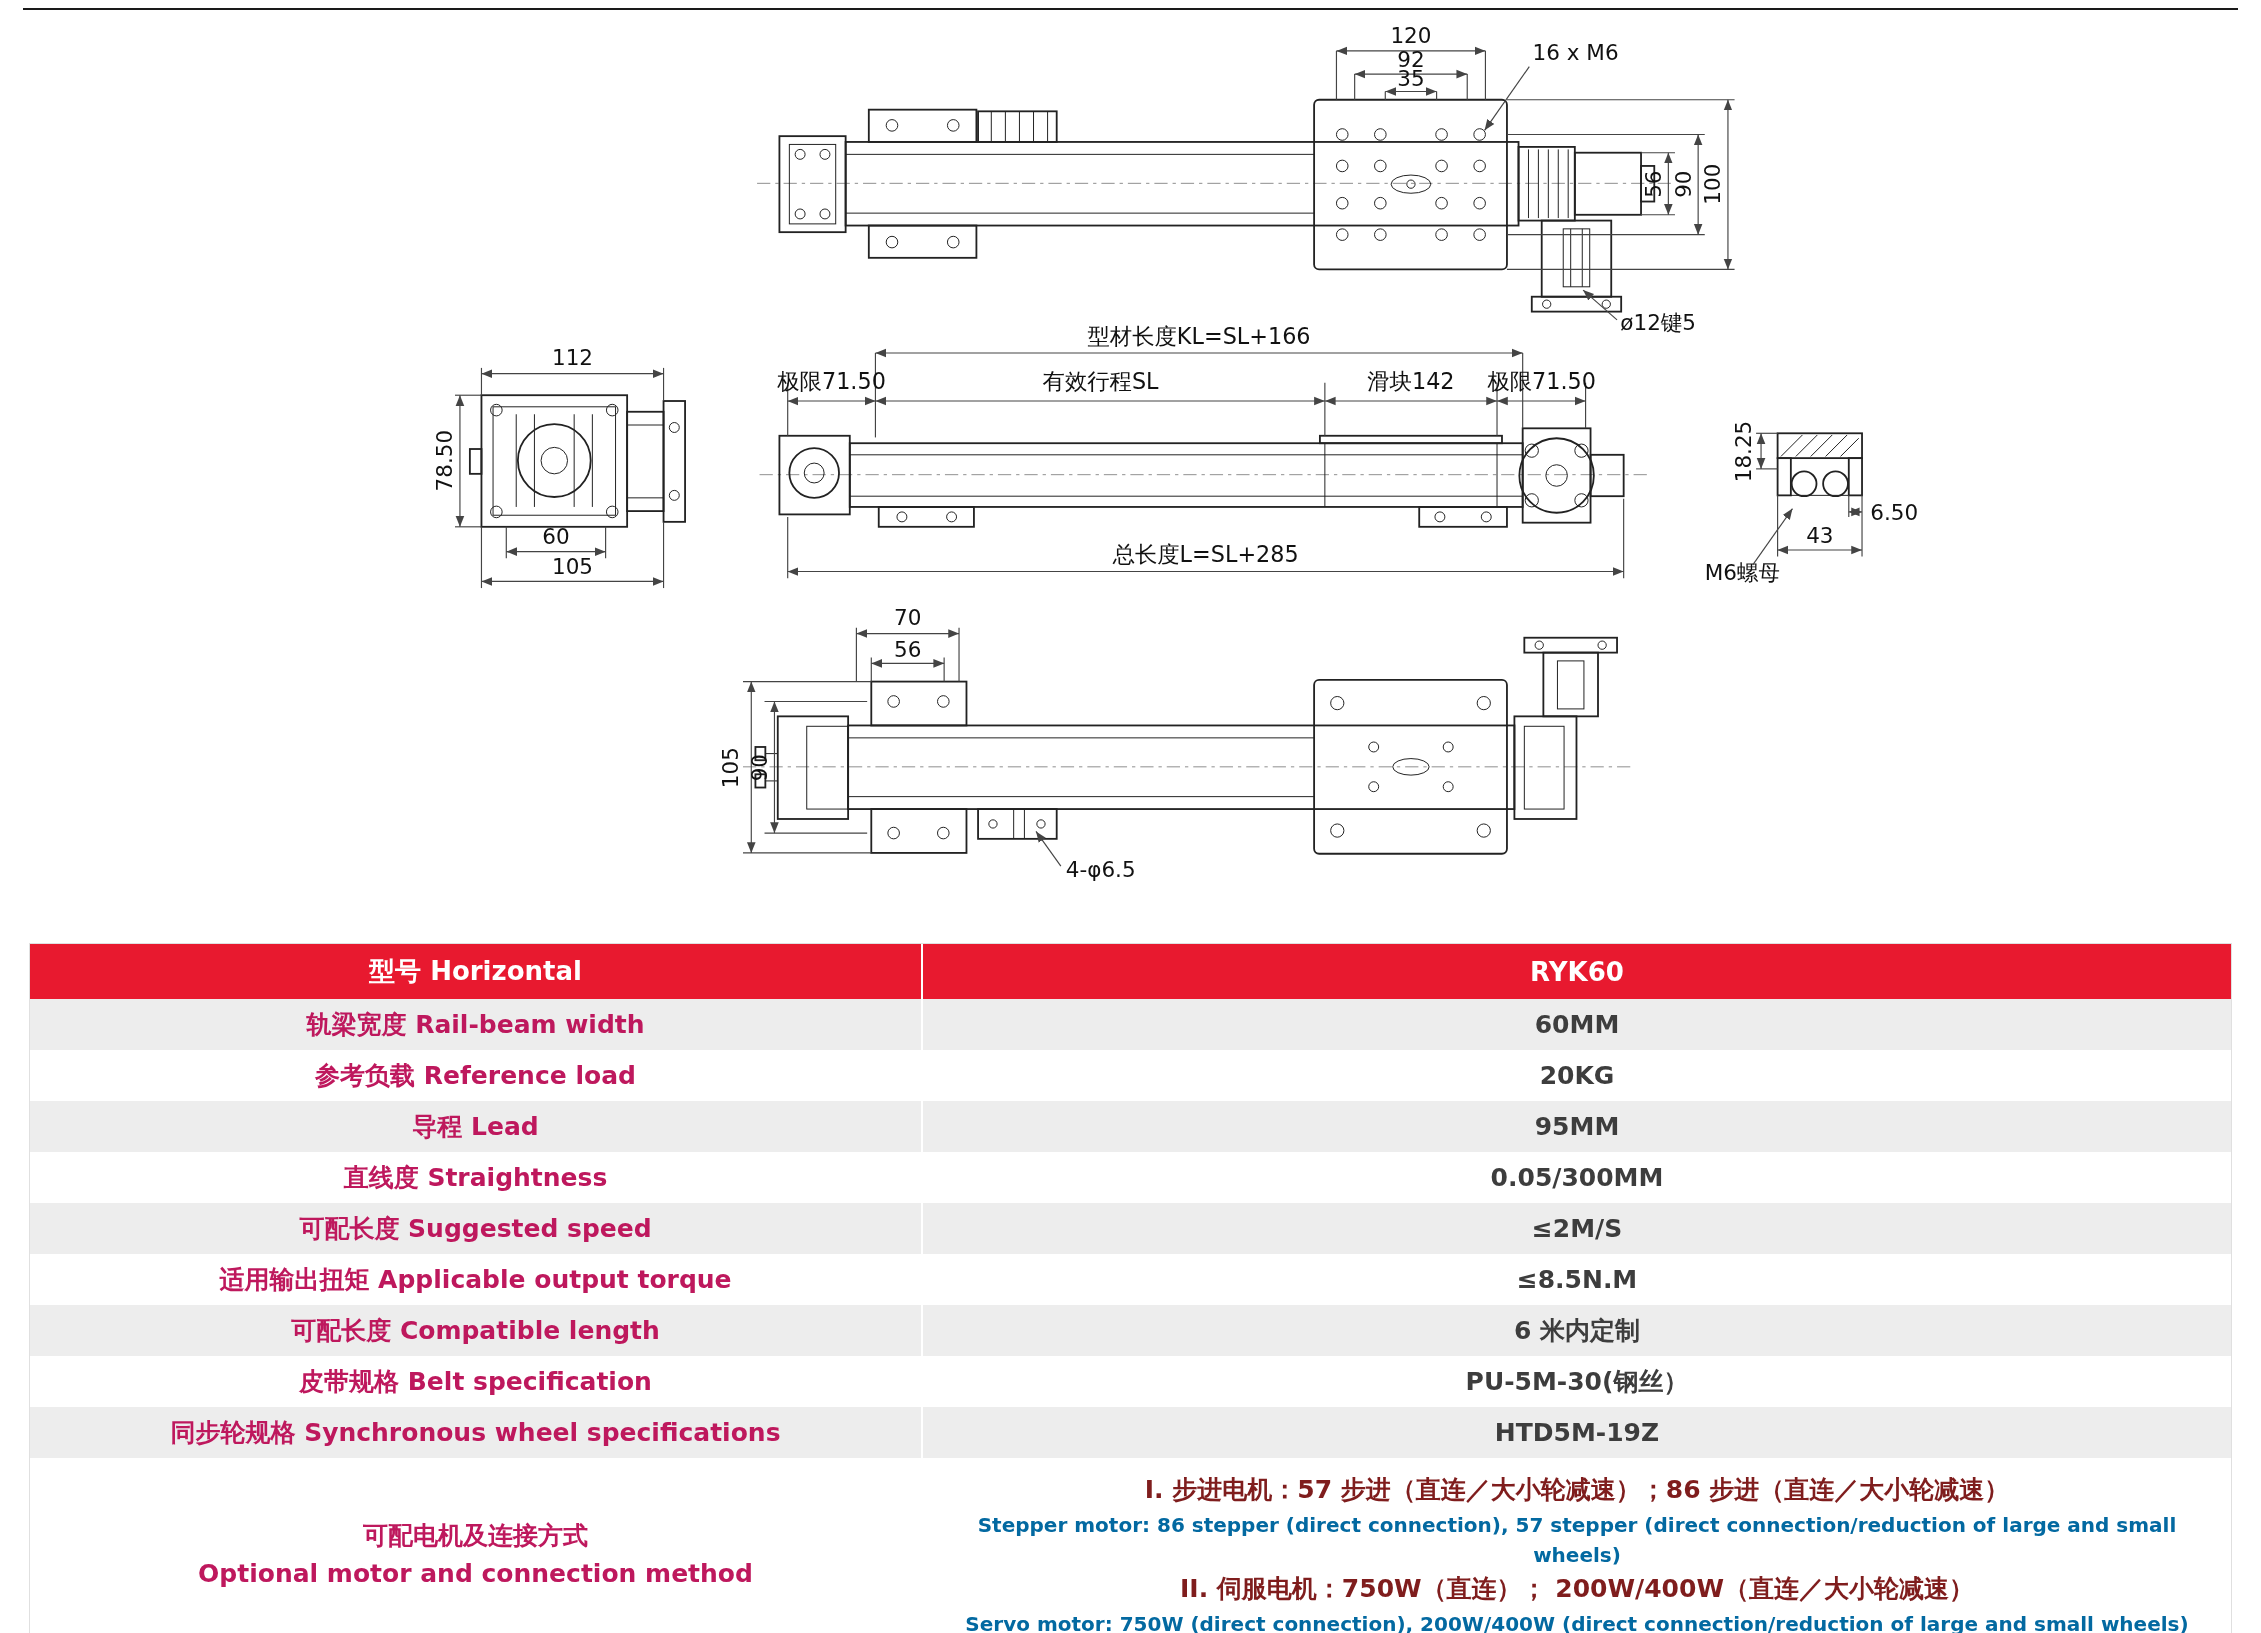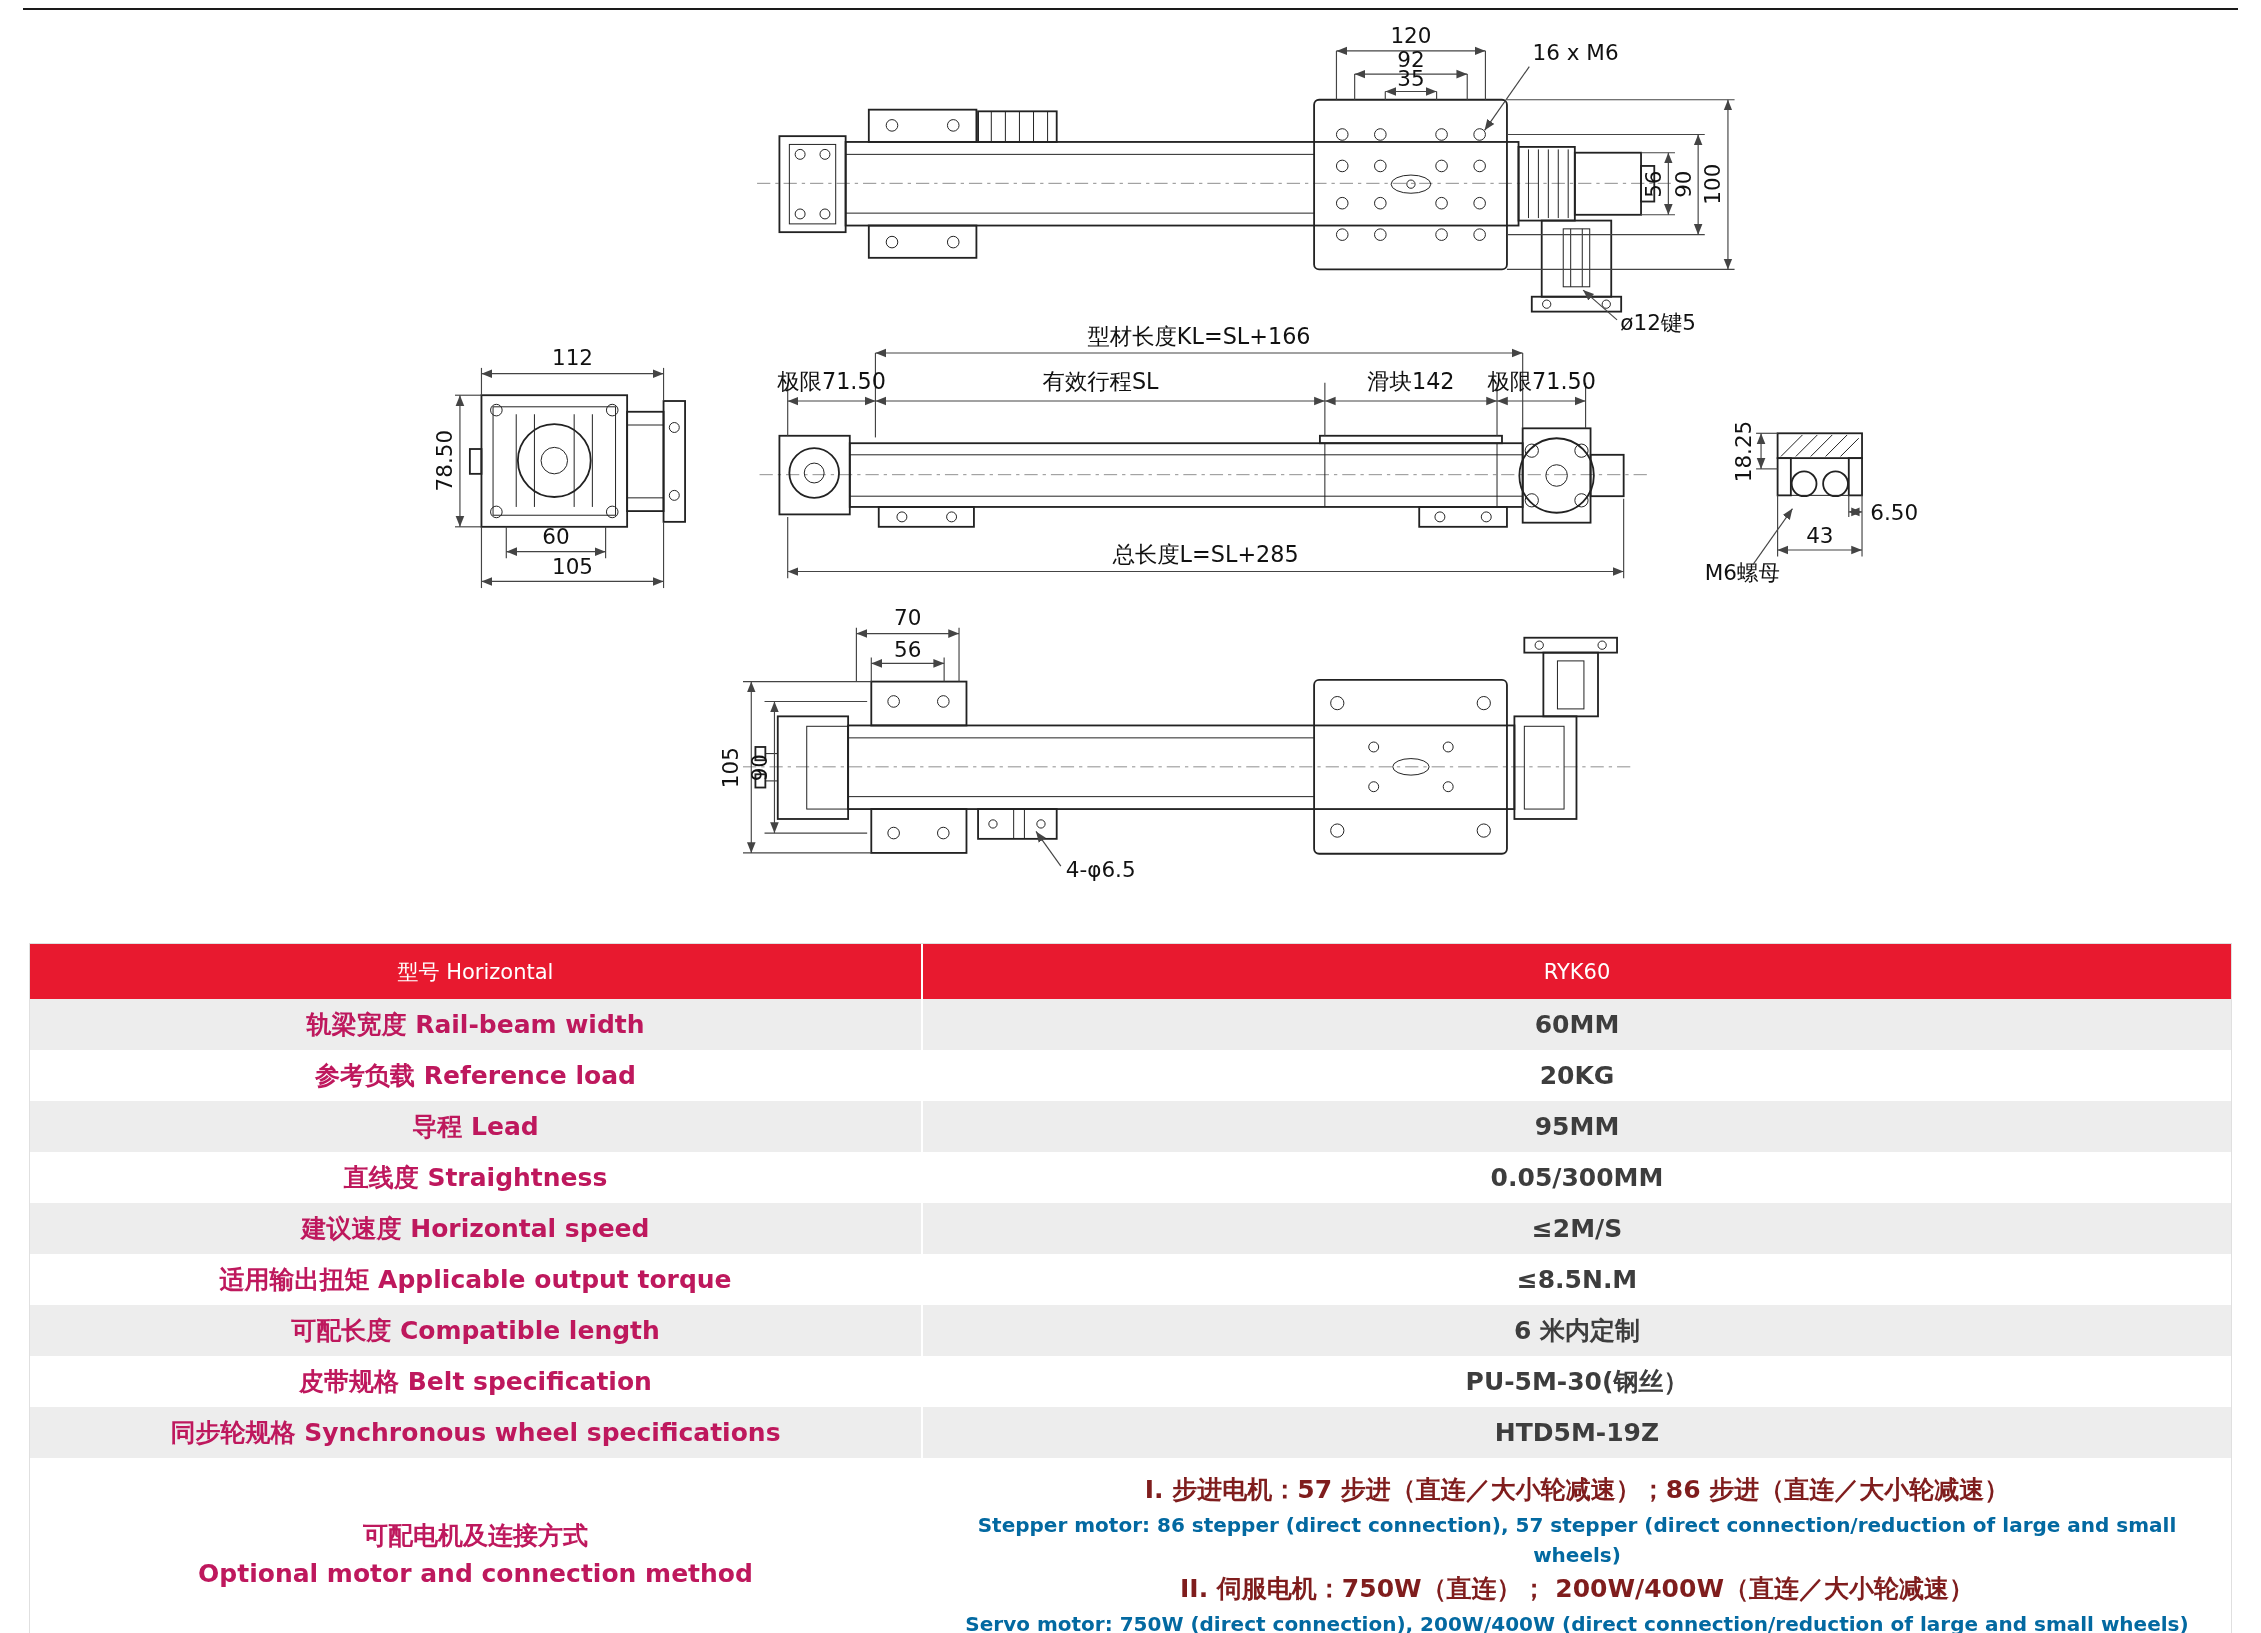--- a/index.html
+++ b/index.html
@@ -20,21 +20,21 @@
   text.dt  { font-size:26px; fill:#111; text-anchor:middle; }
   text.dtc { font-size:27px; fill:#111; text-anchor:middle; }
   text.dts { font-size:26px; fill:#111; text-anchor:start; }
 
   
   .spec { position:absolute; left:29px; top:943px; width:2203px; border:0.8px solid #e0e0e0; }
   .row  { display:flex; width:100%; }
   .cell { display:flex; align-items:center; justify-content:center; text-align:center; }
   .c-left  { width:893px; border-right:2.5px solid #ffffff; }
   .c-right { flex:1; }
-  .thead .cell { background:#e8192f; color:#ffffff; font-size:21px; font-weight:normal; height:55px; }
+  .thead .cell { background:#e8192f; color:#ffffff; font-size:26px; font-weight:bold; height:55px; }
   .tr .cell { height:51px; font-size:25px; color:#3d3d3d;font-weight:bold; }
   .tr .c-left { font-weight:bold; color:#be185d; }
   .odd  .cell { background:#ededed; }
   .even .cell { background:#ffffff; }
   .motor .cell { height:auto; min-height:179px; padding:13.2px 8.3px; }
   .motor .c-left { flex-direction:column; font-size:25px; font-weight:bold; line-height:1.5; }
   .motor .c-right { flex-direction:column; justify-content:center; }
   .motor .cn { font-size:25px; color:#7f1d1d; line-height:1.55; }
   .motor .en { font-size:20px; color:#0369a1; line-height:1.5; }
 </style>
@@ -351,21 +351,21 @@
   </div>
   <div class="row tr odd">
     <div class="cell c-left">导程 Lead</div>
     <div class="cell c-right">95MM</div>
   </div>
   <div class="row tr even">
     <div class="cell c-left">直线度 Straightness</div>
     <div class="cell c-right">0.05/300MM</div>
   </div>
   <div class="row tr odd">
-    <div class="cell c-left">建议速度 Horizontal speed</div>
+    <div class="cell c-left">可配长度 Suggested speed</div>
     <div class="cell c-right">≤2M/S</div>
   </div>
   <div class="row tr even">
     <div class="cell c-left">适用输出扭矩 Applicable output torque</div>
     <div class="cell c-right">≤8.5N.M</div>
   </div>
   <div class="row tr odd">
     <div class="cell c-left">可配长度 Compatible length</div>
     <div class="cell c-right">6 米内定制</div>
   </div>

